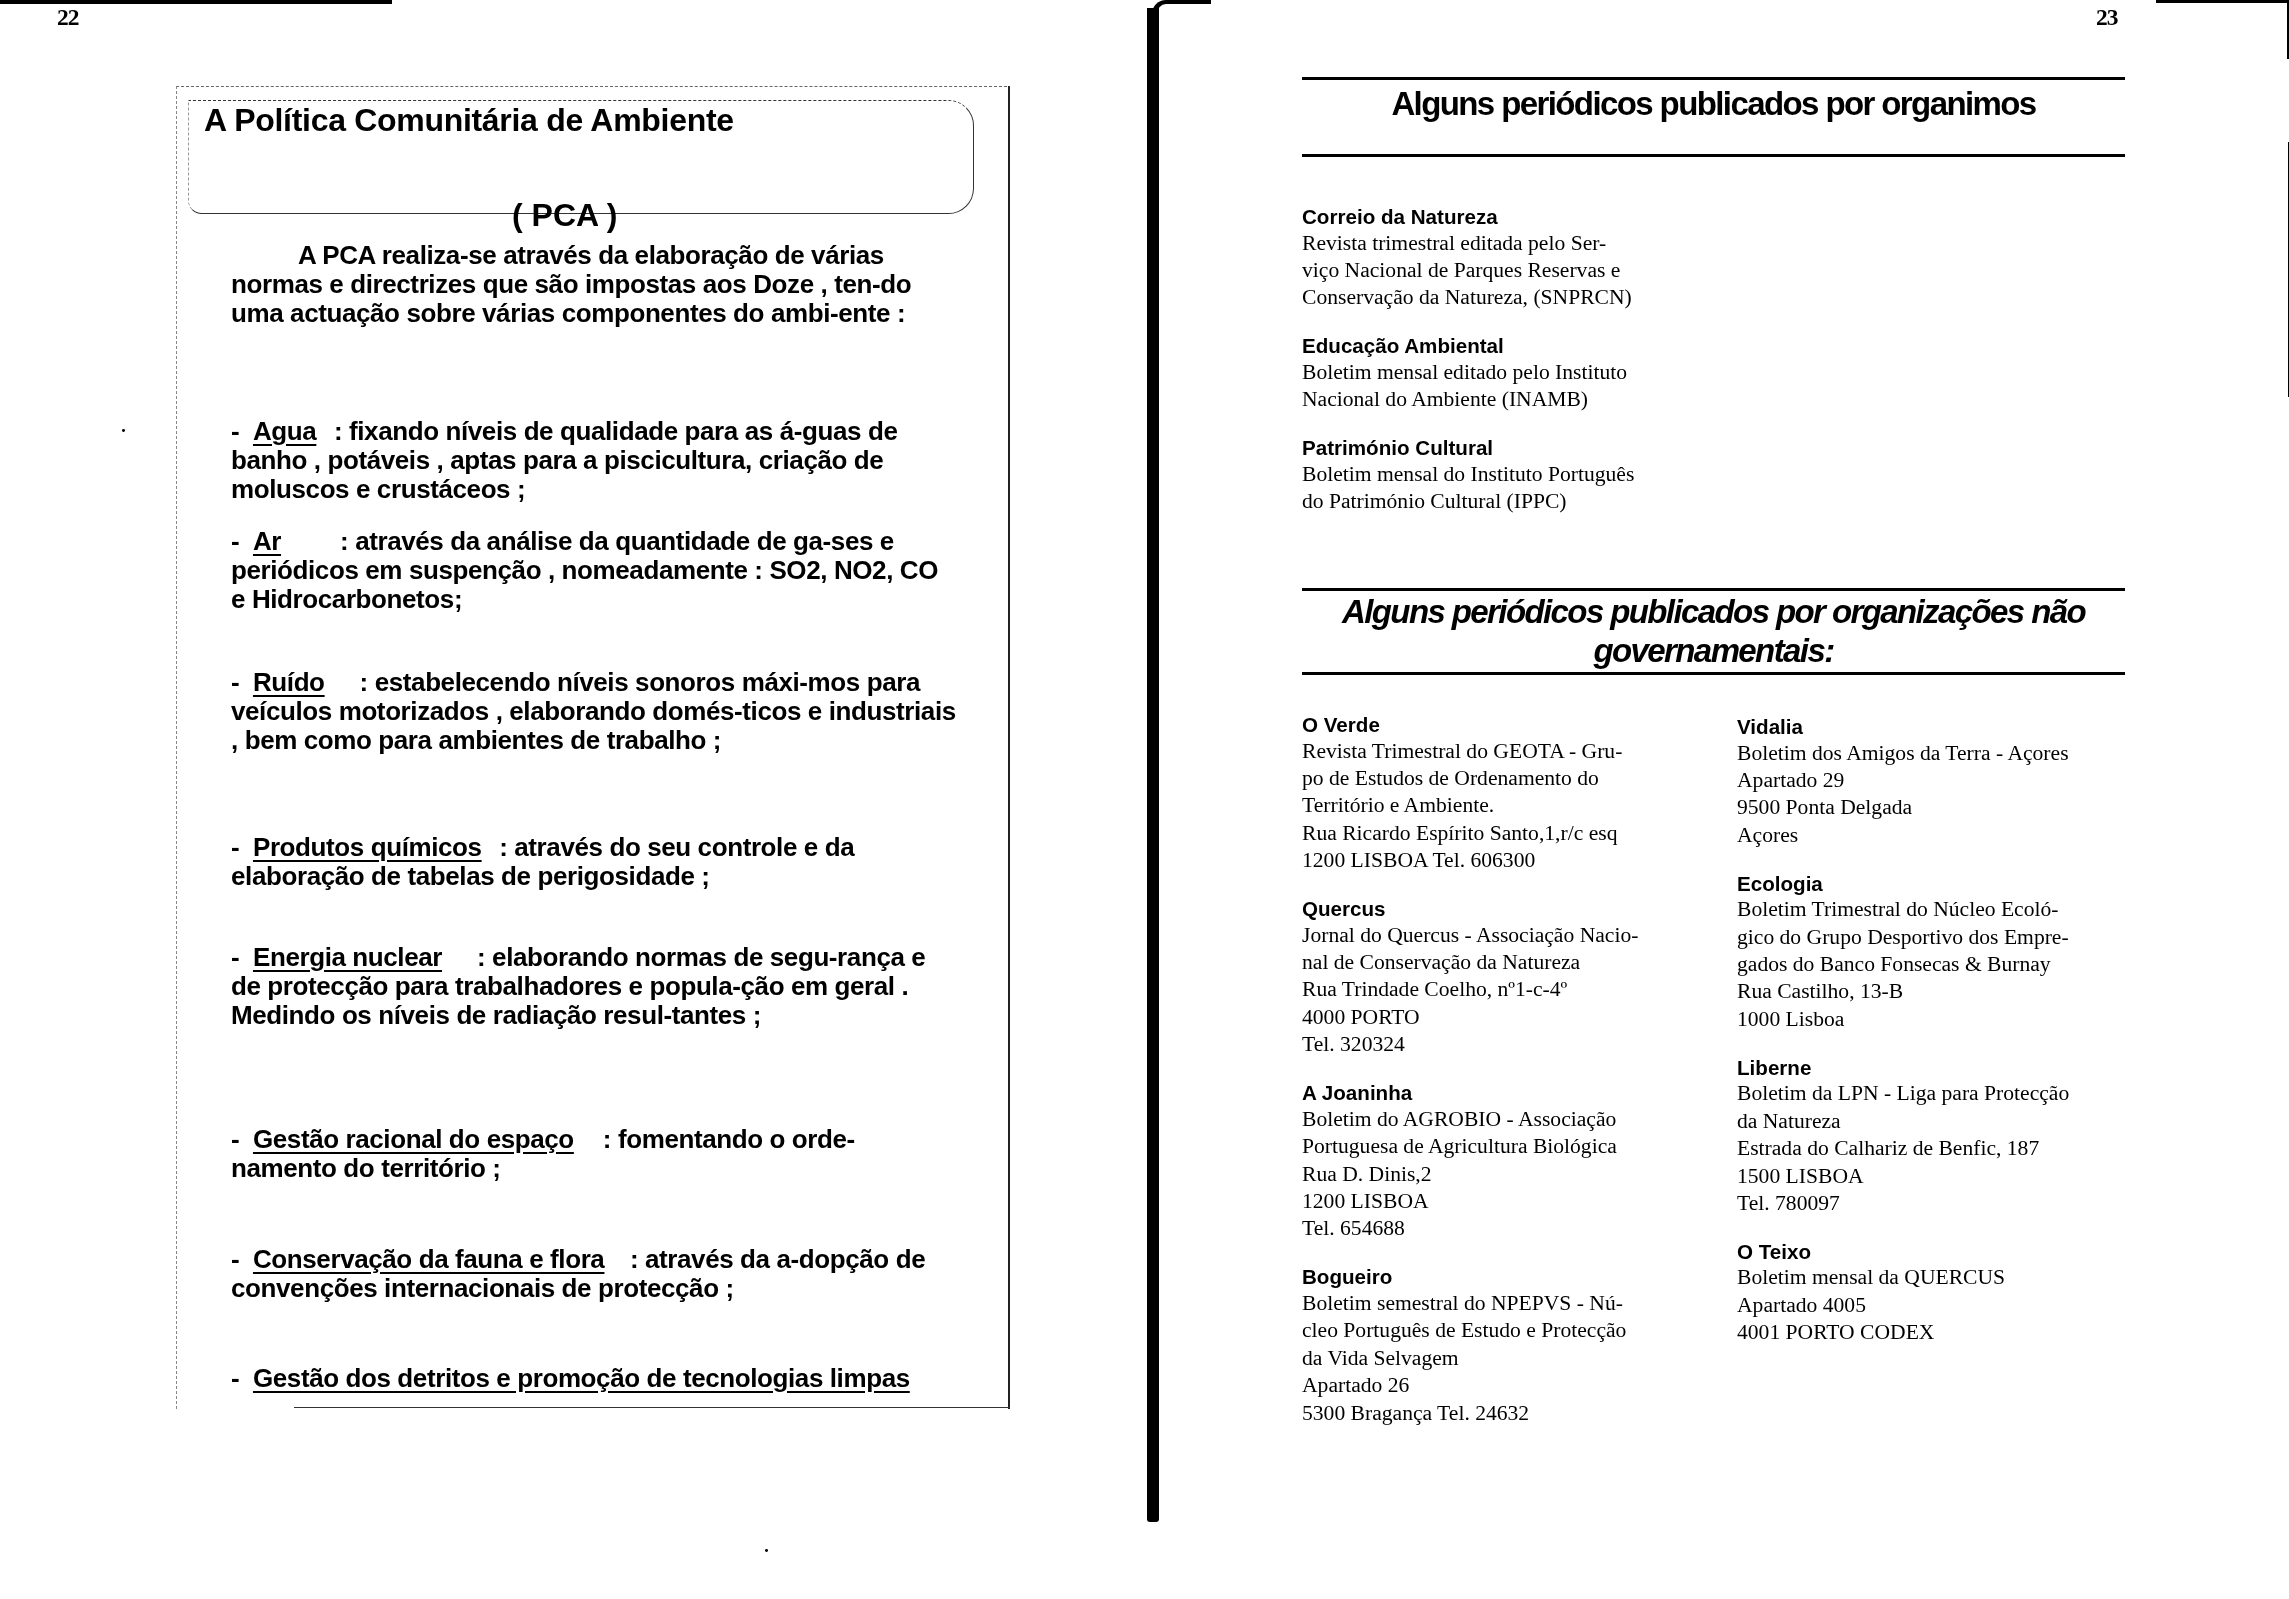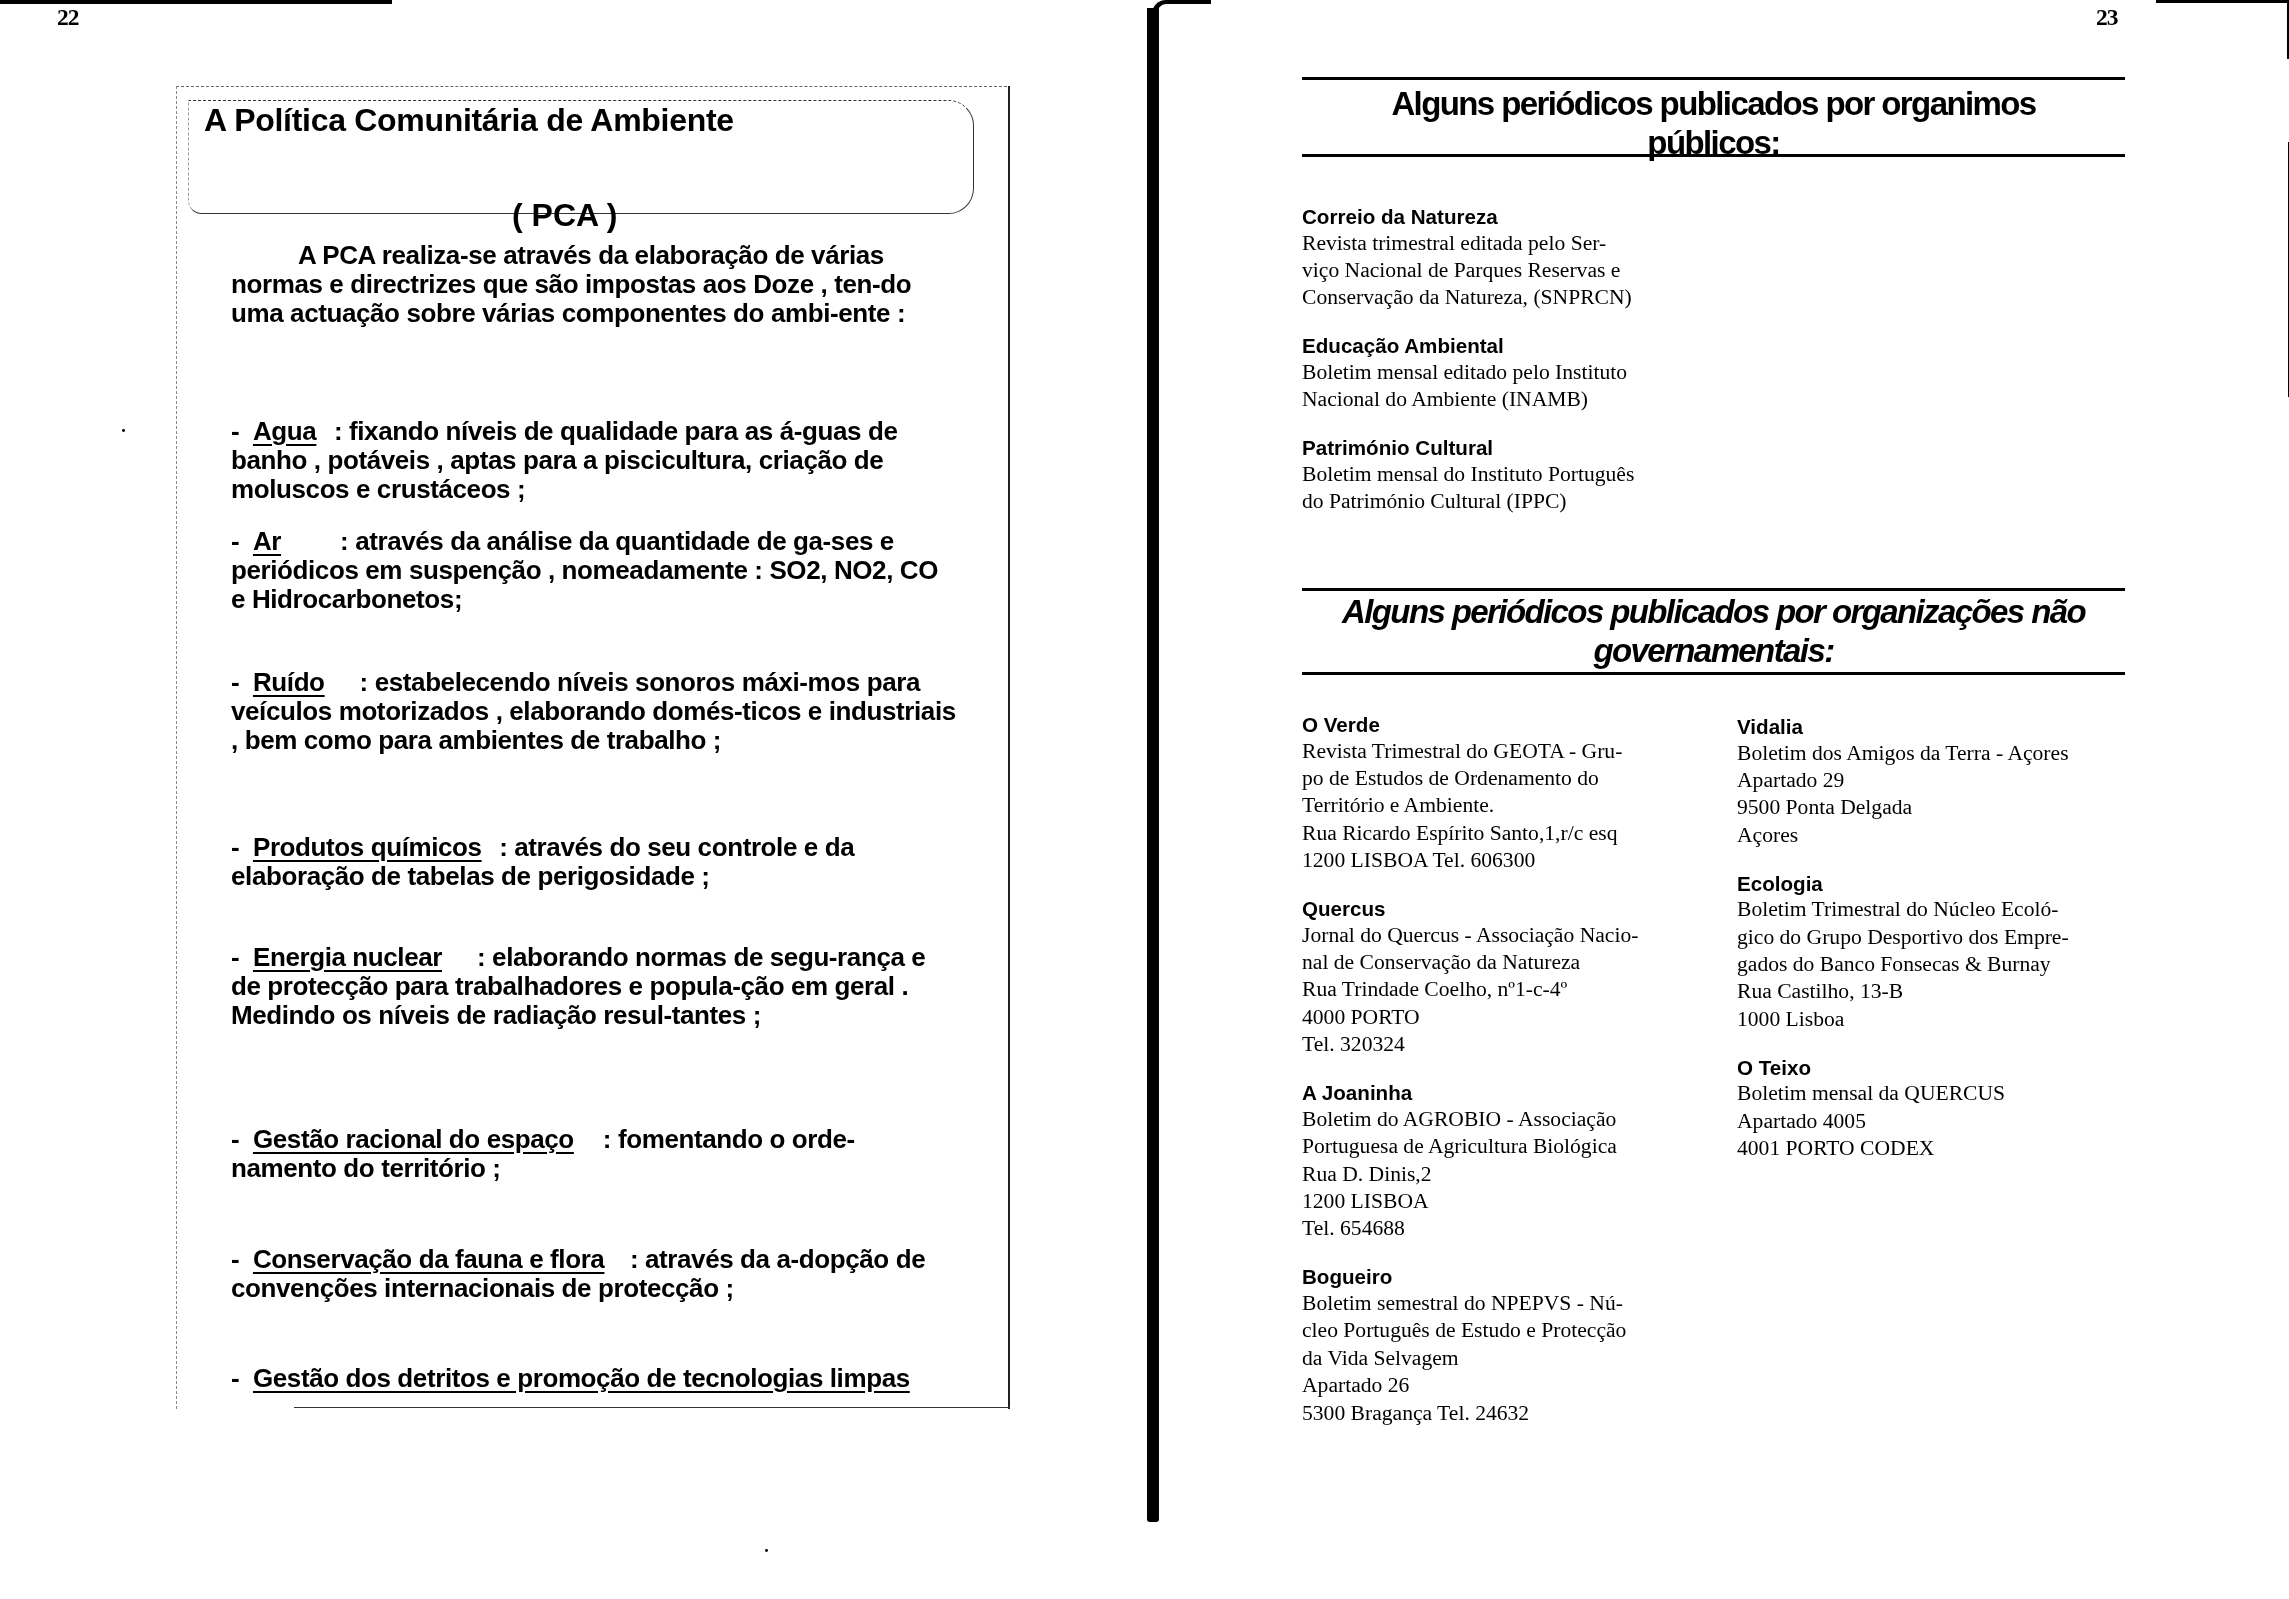--- a/index.html
+++ b/index.html
@@ -103,21 +103,20 @@
     <span class="dash">-</span><span class="term">Gestão dos detritos e promoção de tecnologias limpas</span><span></span>
   </div>
 </div>
 
 <div>
   <div class="abs page-num" style="left:2096px;top:3.9px;">23</div>
 
   <div class="abs rule" style="left:1302px;top:77px;width:823px;"></div>
   <div class="abs section-title" style="left:1302px;top:84px;width:823px;">
     <div>Alguns periódicos publicados por organimos</div>
-    <div>públicos:</div>
   </div>
   <div class="abs rule" style="left:1302px;top:154px;width:823px;"></div>
 
   <div class="col" style="left:1302px;top:204px;">
     <div class="entry">
       <div class="entry-name">Correio da Natureza</div>
       <div class="entry-desc">Revista  trimestral  editada pelo Ser-
 viço Nacional de Parques Reservas e
 Conservação da Natureza, (SNPRCN)</div>
     </div>
@@ -185,20 +184,28 @@
     </div>
     <div class="entry">
       <div class="entry-name">Ecologia</div>
       <div class="entry-desc">Boletim  Trimestral  do Núcleo Ecoló-
 gico do Grupo Desportivo dos  Empre-
 gados  do Banco Fonsecas &amp; Burnay
 Rua Castilho, 13-B
 1000 Lisboa</div>
     </div>
     <div class="entry">
+      <div class="entry-name">Liberne</div>
+      <div class="entry-desc">Boletim da LPN - Liga para  Protecção
+da Natureza
+Estrada do Calhariz de Benfic, 187
+1500 LISBOA
+Tel. 780097</div>
+    </div>
+    <div class="entry">
       <div class="entry-name">O Teixo</div>
       <div class="entry-desc">Boletim mensal da QUERCUS
 Apartado 4005
 4001 PORTO CODEX</div>
     </div>
   </div>
 </div>
 
 
 </body></html>

